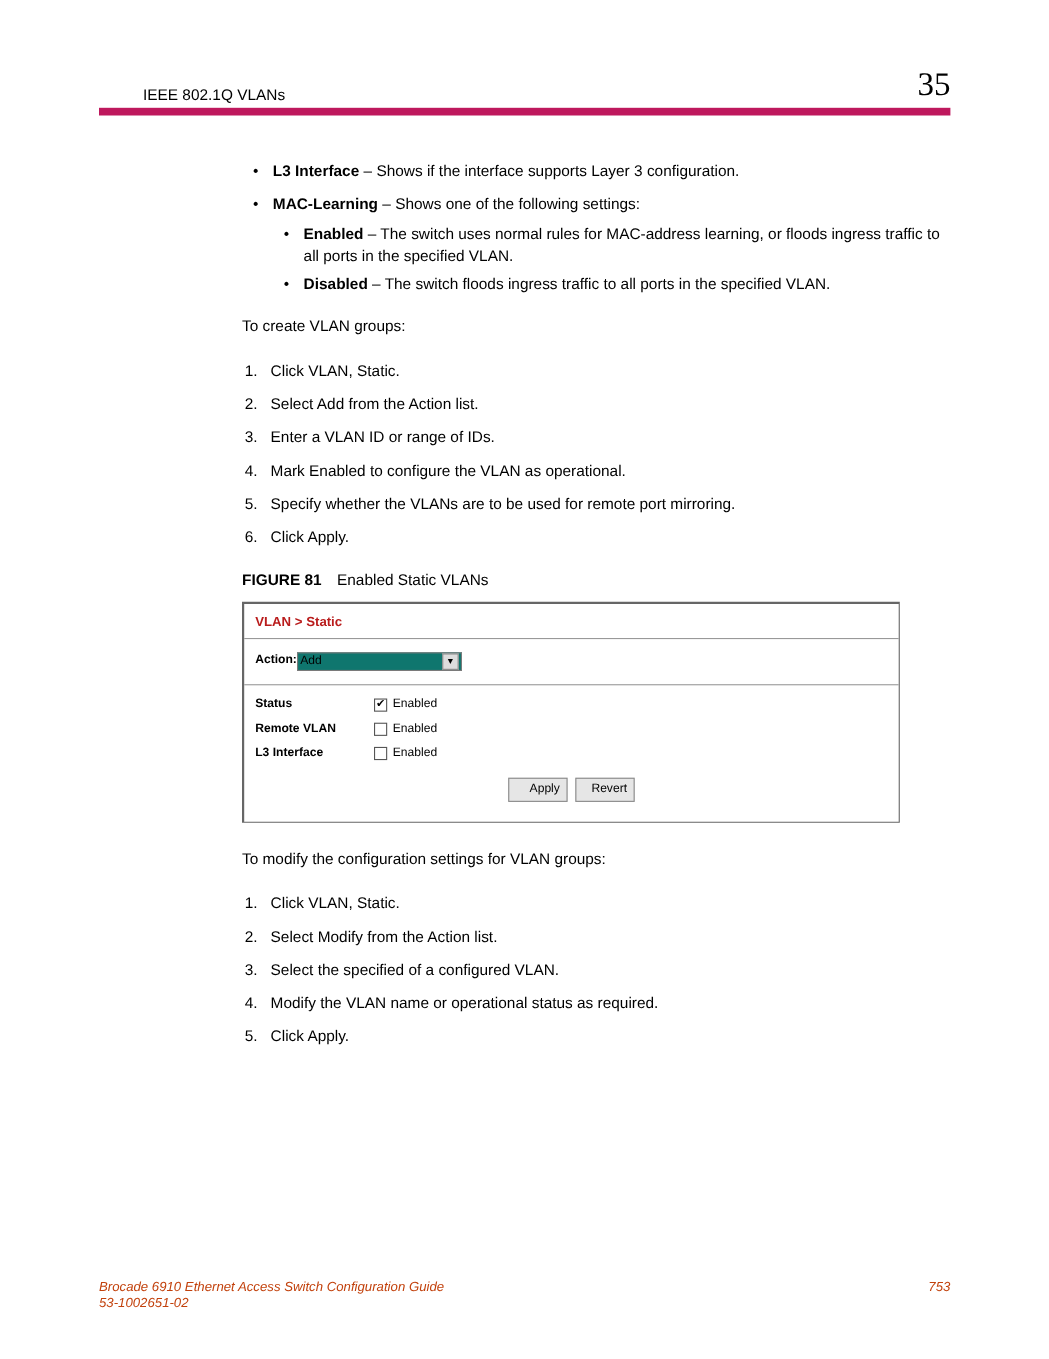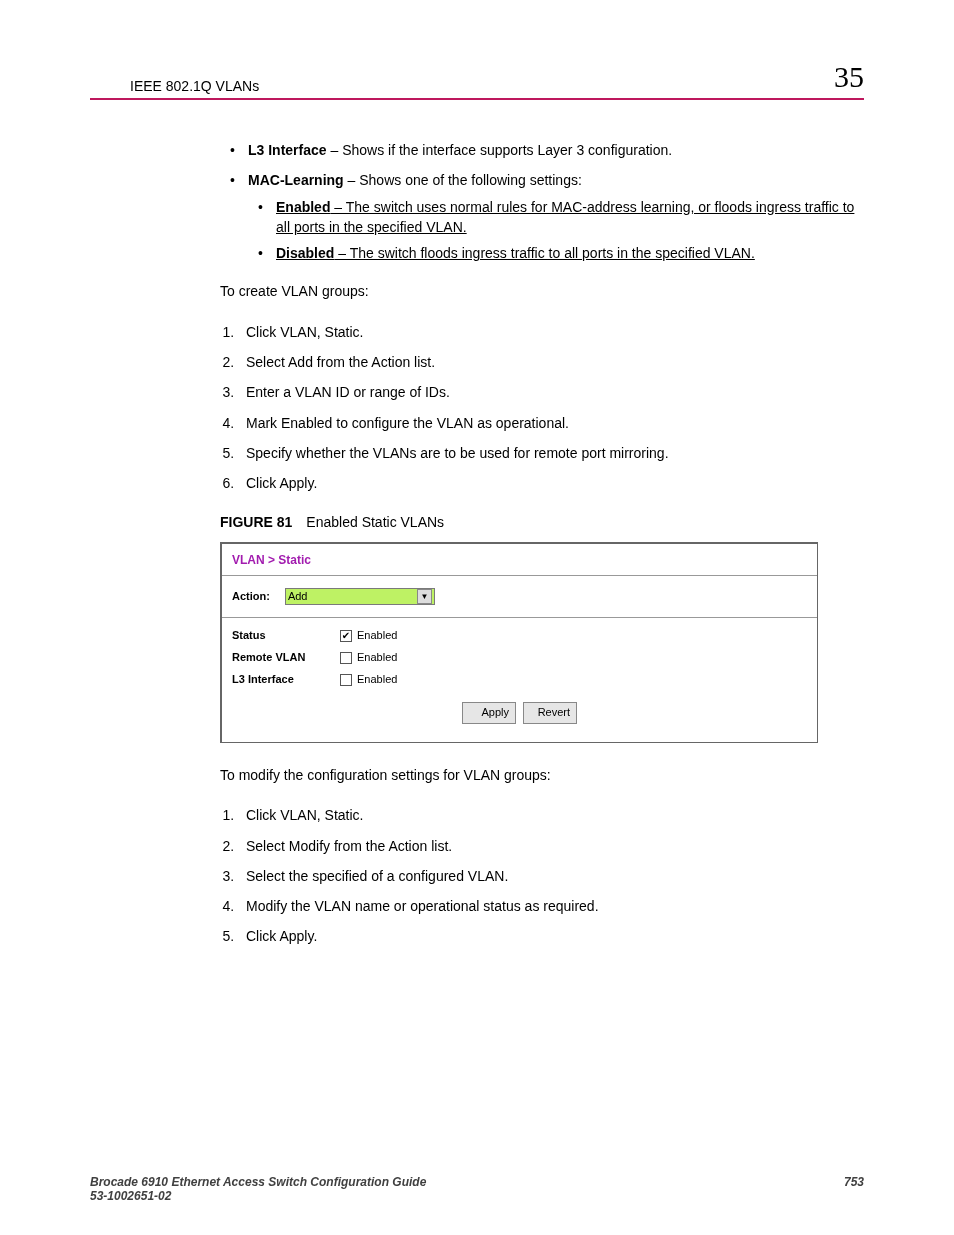--- a/index.html
+++ b/index.html
@@ -10,78 +10,78 @@
       background: #fff;
       width: 954px;
       height: 1235px;
       position: relative;
       padding: 60px 90px 40px 90px;
     }
     .header {
       display: flex;
       justify-content: space-between;
       align-items: flex-end;
-      border-bottom: 2px solid #be185d;
+      border-bottom: 7px solid #be185d;
       padding-bottom: 4px;
       margin-bottom: 40px;
     }
     .header-left {
       font-size: 14px;
       padding-left: 40px;
     }
     .header-right {
       font-size: 30px;
       font-weight: 400;
       font-family: Liberation Serif, serif;
     }
     .content {
       padding-left: 130px;
       padding-right: 0;
       line-height: 1.45;
     }
     ul.bullets { list-style: none; padding: 0; margin: 0 0 18px 0; }
     ul.bullets > li { position: relative; padding-left: 28px; margin-bottom: 10px;}
     ul.bullets > li::before { content: "•"; position: absolute; left: 10px; top: 0; font-size: 14px;}
-    ul.subbullets { list-style: none; padding: 0; margin: 4px 0 0 0; text-decoration: underline; }
+    ul.subbullets { list-style: none; padding: 0; margin: 4px 0 0 0; }
     ul.subbullets > li { position: relative; padding-left: 28px; margin-top: 6px;}
     ul.subbullets > li::before { content: "•"; position: absolute; left: 10px; top: 0; font-size: 14px;}
     .bold { font-weight: bold; }
     .section-head { font-weight: bold; margin-top: 12px; margin-bottom: 2px;}
     ol.steps { padding-left: 18px; margin: 20px 0 18px 0; }
     ol.steps li { padding-left: 8px; margin-bottom: 10px; }
     .figure-caption { margin: 14px 0 10px 0; }
     .figure-caption .fignum { font-weight: bold; margin-right: 14px; }
     .figure-box {
       border: 2px solid #666;
       border-right-width: 1px;
       border-bottom-width: 1px;
       width: 598px;
       margin-bottom: 22px;
       background: #fff;
       font-size: 11px;
     }
     .fig-title {
-      color: #a21caf;
+      color: #b91c1c;
       font-weight: bold;
       padding: 8px 10px 6px 10px;
       border-bottom: 1px solid #999;
       font-size: 12px;
     }
     .fig-action-row {
       padding: 12px 10px;
       border-bottom: 1px solid #999;
       display: flex;
-      align-items: center;
-      gap: 15px;
+      align-items: flex-start;
+      gap: 0;
     }
     .fig-action-row label { font-weight: bold; }
     .fig-select {
       width: 150px; height: 17px;
       border: 1px solid #7a7a7a;
-      background: #bef264;
+      background: #0f766e;
       font-size: 11px;
       padding: 0 2px;
       display: inline-flex;
       align-items: center;
       justify-content: space-between;
     }
     .fig-select .arrow {
       width: 15px; height: 15px;
       background: #ddd;
       border: 1px solid #888;
@@ -114,29 +114,28 @@
       min-width: 54px;
       padding: 2px 6px;
       border: 1px solid #888;
       background: #e6e6e6;
       font-size: 11px;
       margin: 0 2px;
       text-align: right;
     }
     .footer {
       position: absolute;
-      bottom: 32px;
+      bottom: 44px;
       left: 90px;
       right: 90px;
       display: flex;
       justify-content: space-between;
       font-style: italic;
       font-size: 12px;
-      color: #404040;
-      font-weight: bold;
+      color: #c2410c;
     }
     .footer .right { font-style: italic; }
   </style>
 </head>
 <body>
 
 <div class="header">
   <div class="header-left">IEEE 802.1Q VLANs</div>
   <div class="header-right">35</div>
 </div>

